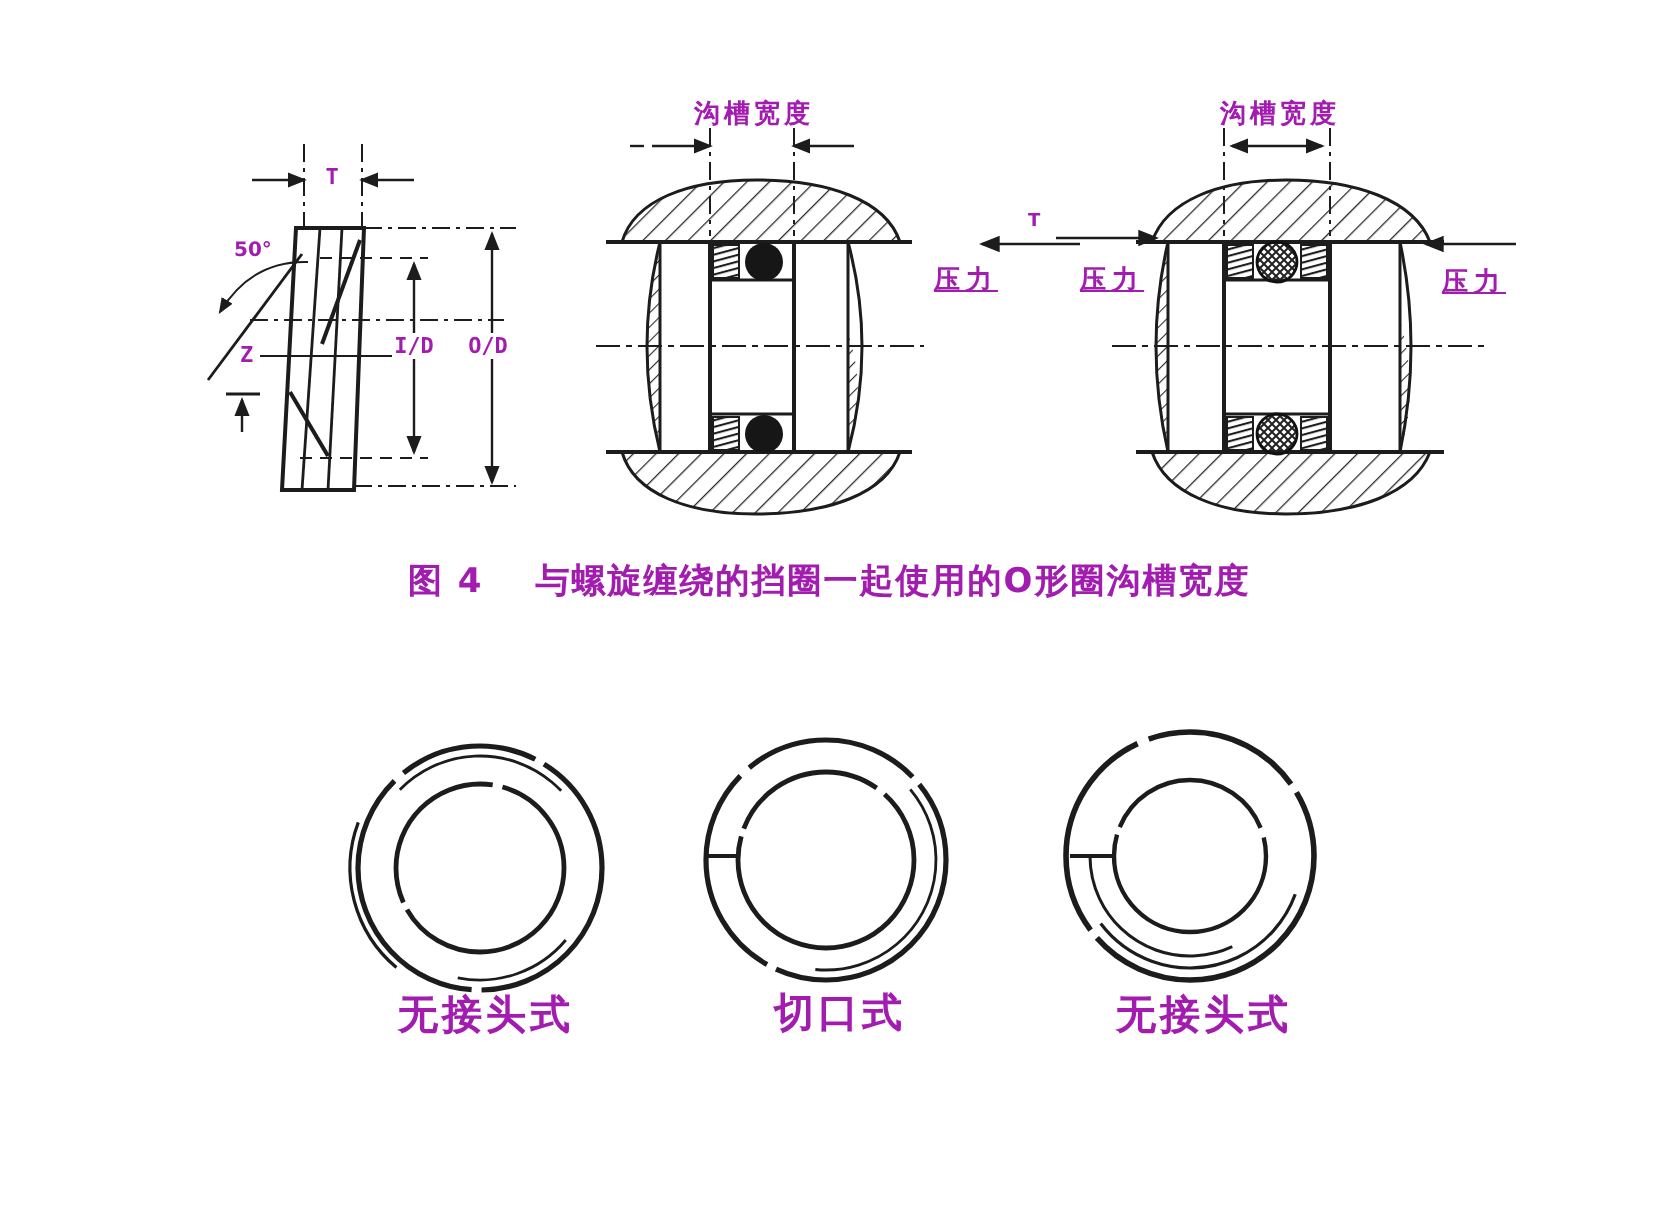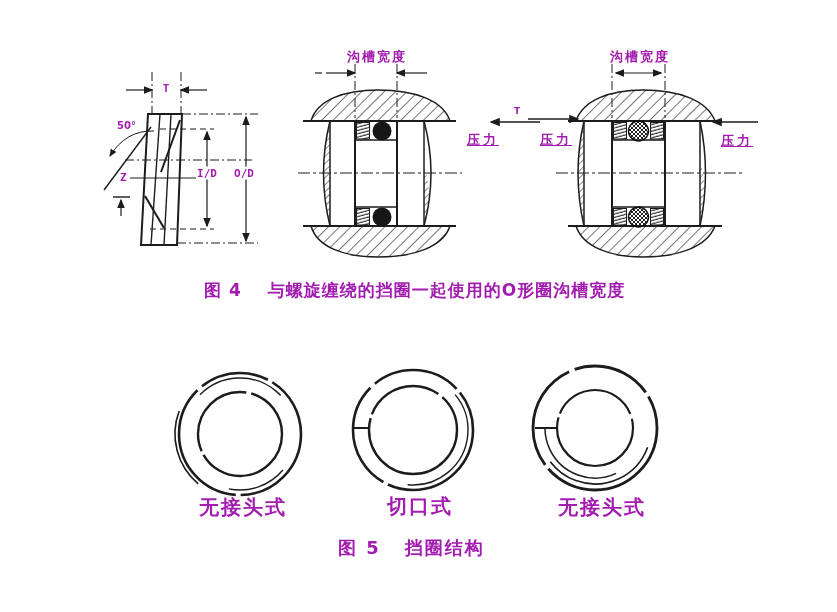--- a/index.html
+++ b/index.html
@@ -179,17 +179,14 @@
   <div class="lbl press-lbl ctr" style="left:737px;top:132px;">压力</div>
 
   <div class="lbl cap1" style="left:204px;top:279px;">
     <span>图 4</span><span class="gap"></span><span>与螺旋缠绕的挡圈一起使用的O形圈沟槽宽度</span>
   </div>
 
   <div class="lbl ring-lbl ctr" style="left:243px;top:494px;">无接头式</div>
   <div class="lbl ring-lbl ctr" style="left:420px;top:493px;">切口式</div>
   <div class="lbl ring-lbl ctr" style="left:602px;top:494px;">无接头式</div>
 
-  <div class="lbl cap2" style="left:338px;top:536px;">
-    <span>图 5</span><span class="gap"></span><span>挡圈结构</span>
-  </div>
 
 </div>
 
 </body></html>

